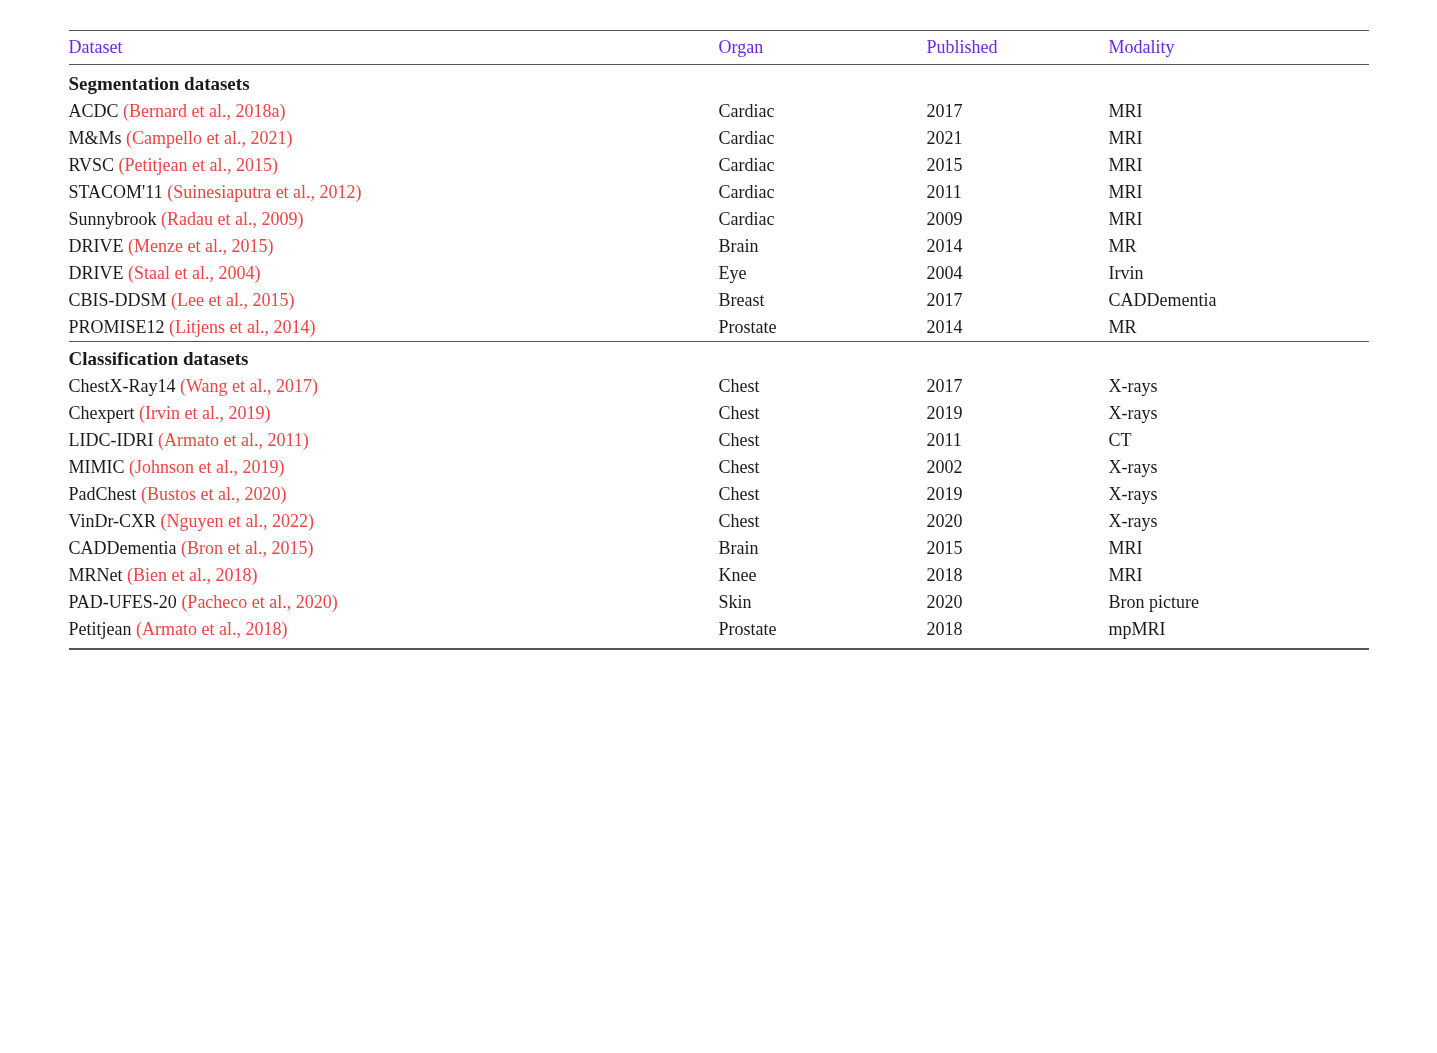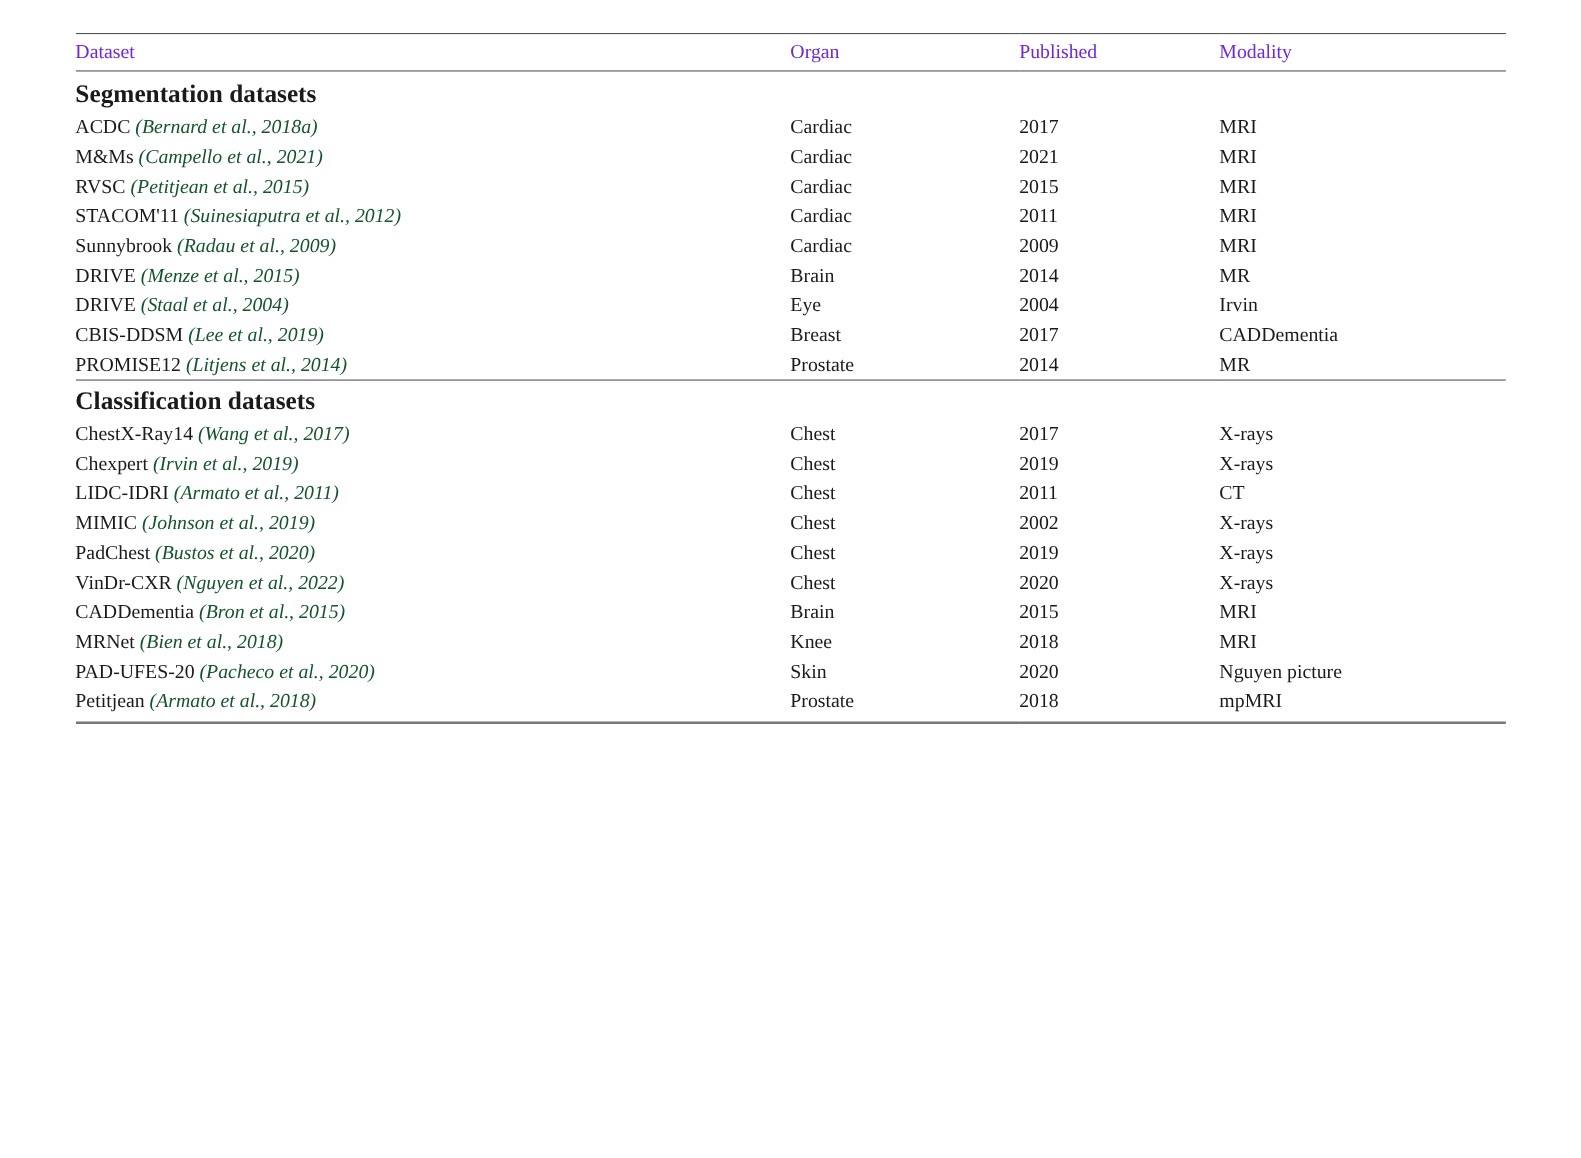--- a/index.html
+++ b/index.html
@@ -43,37 +43,36 @@
       color: #6d28d9;
     }
 
     td {
       padding: 3px 12px 3px 0;
       vertical-align: top;
     }
 
     .section-header td {
       font-weight: bold;
-      font-size: 23px;
+      font-size: 19px;
       padding-top: 8px;
       padding-bottom: 3px;
     }
 
     .section-divider td {
       border-top: 1px solid #555;
       padding-top: 6px;
     }
 
     .table-end {
       border-bottom: 1.5px solid #555;
     }
 
     .link-text {
-      color: #14532d;
-      font-style: italic;
+      color: #ef4444;
     }
 
     .col-dataset {
       width: 50%;
     }
     .col-organ {
       width: 16%;
     }
     .col-published {
       width: 14%;
@@ -139,21 +138,21 @@
           <td class="col-published">2014</td>
           <td class="col-modality">MR</td>
         </tr>
         <tr>
           <td class="col-dataset"><span>DRIVE </span><span class="link-text">(Staal et al., 2004)</span></td>
           <td class="col-organ">Eye</td>
           <td class="col-published">2004</td>
           <td class="col-modality">Irvin</td>
         </tr>
         <tr>
-          <td class="col-dataset"><span>CBIS-DDSM </span><span class="link-text">(Lee et al., 2019)</span></td>
+          <td class="col-dataset"><span>CBIS-DDSM </span><span class="link-text">(Lee et al., 2015)</span></td>
           <td class="col-organ">Breast</td>
           <td class="col-published">2017</td>
           <td class="col-modality">CADDementia</td>
         </tr>
         <tr>
           <td class="col-dataset"><span>PROMISE12 </span><span class="link-text">(Litjens et al., 2014)</span></td>
           <td class="col-organ">Prostate</td>
           <td class="col-published">2014</td>
           <td class="col-modality">MR</td>
         </tr>
@@ -205,21 +204,21 @@
         <tr>
           <td class="col-dataset"><span>MRNet </span><span class="link-text">(Bien et al., 2018)</span></td>
           <td class="col-organ">Knee</td>
           <td class="col-published">2018</td>
           <td class="col-modality">MRI</td>
         </tr>
         <tr>
           <td class="col-dataset"><span>PAD-UFES-20 </span><span class="link-text">(Pacheco et al., 2020)</span></td>
           <td class="col-organ">Skin</td>
           <td class="col-published">2020</td>
-          <td class="col-modality">Nguyen picture</td>
+          <td class="col-modality">Bron picture</td>
         </tr>
         <tr class="last-row">
           <td class="col-dataset"><span>Petitjean </span><span class="link-text">(Armato et al., 2018)</span></td>
           <td class="col-organ">Prostate</td>
           <td class="col-published">2018</td>
           <td class="col-modality">mpMRI</td>
         </tr>
         <tr class="table-end">
           <td colspan="4" style="padding: 0px; border-top: 1.5px solid rgb(85, 85, 85);"></td>
         </tr>

